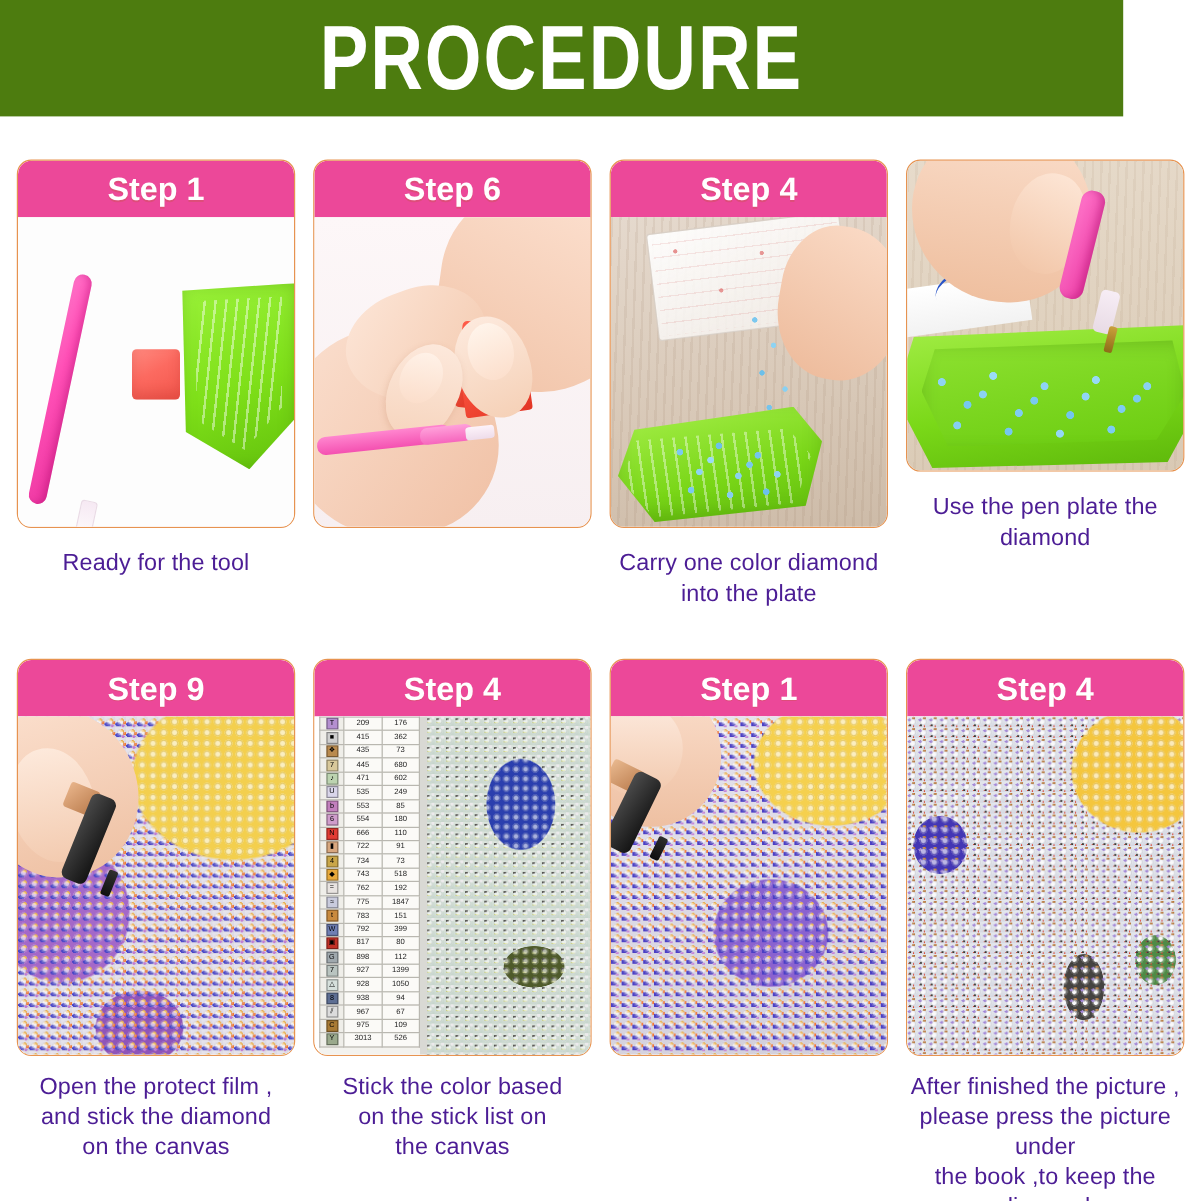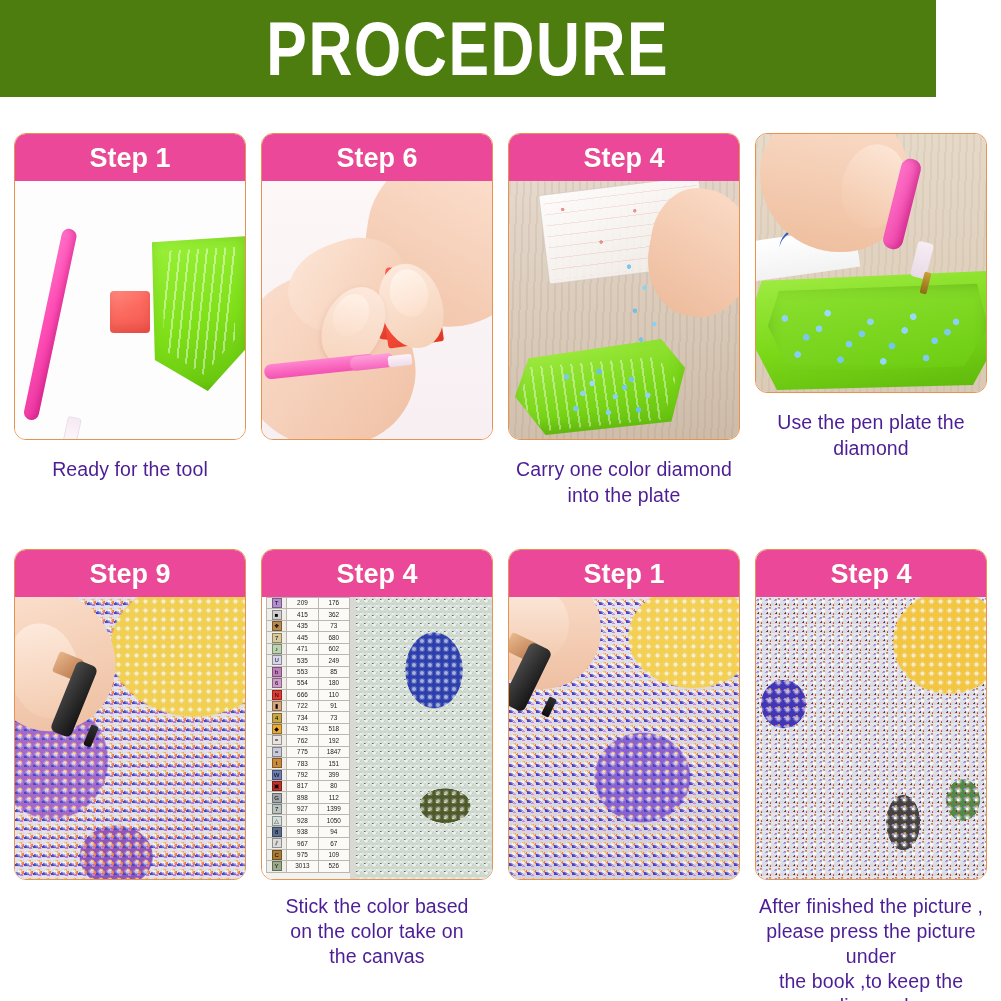--- a/index.html
+++ b/index.html
@@ -595,20 +595,23 @@
         </div>
         <div class="photo h282">
           <div class="mosaic m5"></div>
           <div class="hand5"></div>
           <div class="finger5"></div>
           <div class="copper5"></div>
           <div class="blackpen5"></div>
           <div class="nib5"></div>
         </div>
       </div>
+      <div class="caption cap-tight">Open the protect film ,
+and stick the diamond
+on the canvas</div>
     </div>
 
     <div class="step">
       <div class="card">
         <div class="card-head">
           <span class="card-head-label">Step 4</span>
         </div>
         <div class="photo h282 s6">
           <div class="mos6"></div>
           <div class="mos6-gap"></div>
@@ -734,21 +737,21 @@
                     <td class="sym"><span class="swatch" style="background: rgb(154, 169, 140);">Y</span></td>
                     <td class="code">3013</td>
                     <td class="cnt">526</td>
                   </tr>
                 </tbody>
             </table>
           </div>
         </div>
       </div>
       <div class="caption cap-tight">Stick the color based
-on the color take on
+on the stick list on
 the canvas</div>
     </div>
 
     <div class="step">
       <div class="card">
         <div class="card-head">
           <span class="card-head-label">Step 1</span>
         </div>
         <div class="photo h282">
           <div class="mosaic m7"></div>

